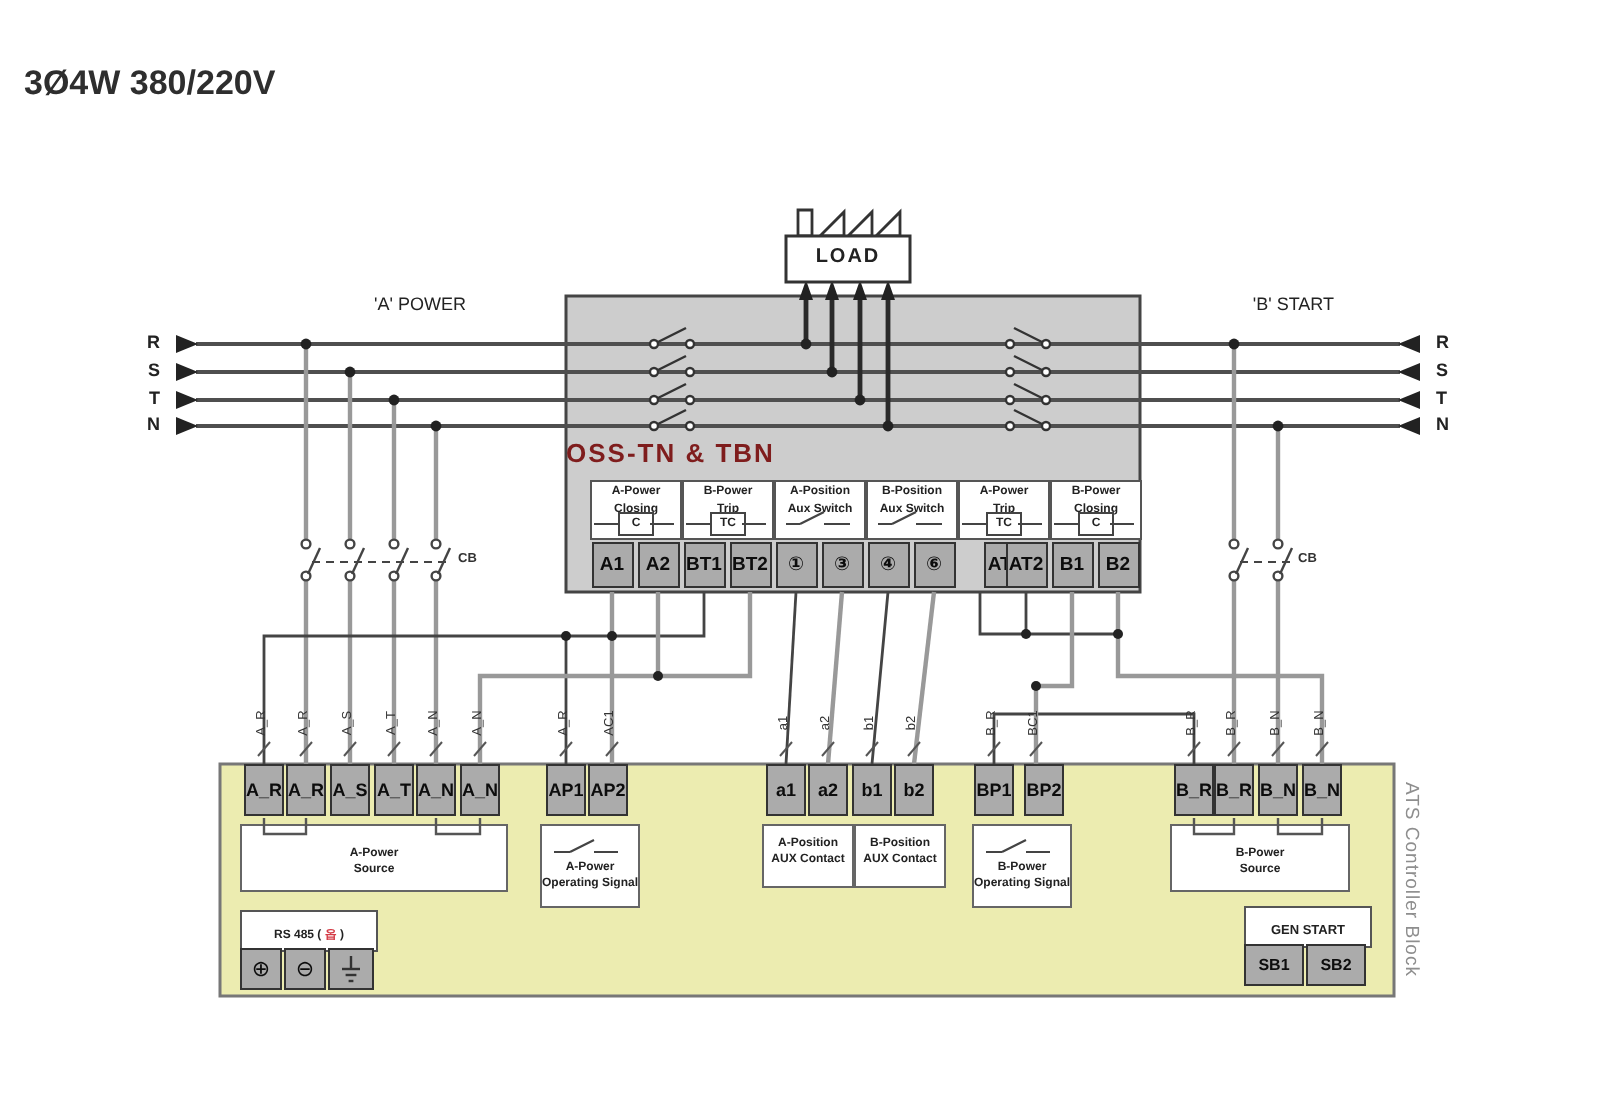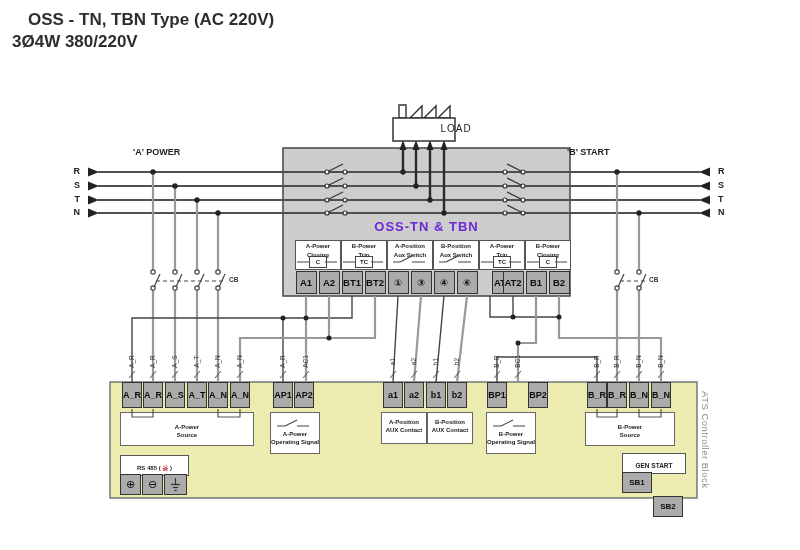--- a/index.html
+++ b/index.html
@@ -5,25 +5,25 @@
   html,body{margin:0;padding:0;background:#fff;}
   #canvas{position:relative;width:800px;height:550px;background:#fff;overflow:hidden;
           font-family:"Liberation Sans",sans-serif;color:#222;}
   .abs{position:absolute;}
   svg.layer{position:absolute;left:0;top:0;pointer-events:none;}
   #wires{z-index:2;}
   #overlay{z-index:4;}
   .z3{z-index:3;}
   .title1{font-size:17px;font-weight:600;color:#2e2e2e;}
   .title2{font-size:17px;font-weight:600;color:#2e2e2e;}
-  .pwr{font-size:9px;font-weight:bold;text-align:left;color:#222;}
+  .pwr{font-size:9px;font-weight:normal;text-align:right;color:#222;}
   .phase{font-size:9px;font-weight:bold;color:#222;}
   .cb{font-size:6.5px;font-weight:bold;color:#333;}
-  .loadlbl{font-size:10px;font-weight:normal;text-align:center;letter-spacing:1px;color:#222;padding-left:32px;}
-  .osstitle{font-size:13px;font-weight:bold;text-align:center;letter-spacing:1px;color:#6d28d9;}
+  .loadlbl{font-size:10px;font-weight:bold;text-align:center;letter-spacing:1px;color:#222;}
+  .osstitle{font-size:13px;font-weight:bold;letter-spacing:1px;color:#7f1d1d;}
   .unitbox{background:#fff;border:1px solid #555;height:28px;width:44px;top:240px;}
   .unitbox .ul{font-size:6px;font-weight:bold;text-align:center;line-height:7px;margin-top:2px;color:#222;}
   .coil{background:#fff;border:1px solid #444;width:16px;height:10px;top:256px;
         font-size:6px;font-weight:bold;text-align:center;line-height:10px;color:#222;}
   .term{background:#ababab;border:1px solid #333;text-align:center;font-weight:bold;color:#0d0d0d;
         box-sizing:border-box;}
   .ossterm{top:271px;width:21px;height:23px;font-size:9.5px;line-height:21px;}
   .circ{font-family:"DejaVu Sans",sans-serif;font-size:9.5px;}
   .acdterm{top:382px;width:20px;height:26px;font-size:9px;line-height:24px;}
   .grpbox{background:#fff;border:1px solid #666;}
@@ -205,21 +205,20 @@
         <path d="M454,378 L460,371"></path>
       <path d="M494,378 L500,371"></path>
         <path d="M515,378 L521,371"></path>
       <path d="M594,378 L600,371"></path>
         <path d="M614,378 L620,371"></path>
       <path d="M636,378 L642,371"></path>
         <path d="M658,378 L664,371"></path>
     </g>
   </svg>
 
-  <div class="abs z3 title1" style="left:28px;top:10px;">OSS - TN, TBN Type (AC 220V)</div>
   <div class="abs z3 title2" style="left:12px;top:32px;">3Ø4W 380/220V</div>
 
   <div class="abs z3 pwr" style="left:133px;top:147px;width:100px;">'A' POWER</div>
   <div class="abs z3 pwr" style="left:567px;top:147px;width:100px;">'B' START</div>
 
   <div class="abs z3 phase" style="left:56px;top:166px;width:24px;text-align:right;">R</div>
   <div class="abs z3 phase" style="left:56px;top:180px;width:24px;text-align:right;">S</div>
   <div class="abs z3 phase" style="left:56px;top:194px;width:24px;text-align:right;">T</div>
   <div class="abs z3 phase" style="left:56px;top:207px;width:24px;text-align:right;">N</div>
 
@@ -306,21 +305,21 @@
 
   <div class="abs z3 term acdterm" style="left:273px;">AP1</div>
   <div class="abs z3 term acdterm" style="left:294px;">AP2</div>
 
   <div class="abs z3 term acdterm" style="left:383px;">a1</div>
   <div class="abs z3 term acdterm" style="left:404px;">a2</div>
   <div class="abs z3 term acdterm" style="left:426px;">b1</div>
   <div class="abs z3 term acdterm" style="left:447px;">b2</div>
 
   <div class="abs z3 term acdterm" style="left:487px;">BP1</div>
-  <div class="abs z3 term acdterm" style="left:528px;">BP2</div>
+  <div class="abs z3 term acdterm" style="left:512px;">BP2</div>
 
   <div class="abs z3 term acdterm" style="left:587px;">B_R</div>
   <div class="abs z3 term acdterm" style="left:607px;">B_R</div>
   <div class="abs z3 term acdterm" style="left:629px;">B_N</div>
   <div class="abs z3 term acdterm" style="left:651px;">B_N</div>
 
   <div class="abs z3 grpbox" style="left:120px;top:412px;width:132px;height:32px;">
     <div class="grplbl" style="margin-top:11px;">A-Power</div>
     <div class="grplbl">Source</div>
     </div>
@@ -348,21 +347,21 @@
 
   <div class="abs z3 smallbox" style="left:120px;top:455px;width:67px;height:19px;">
     <span class="rslbl"><span>RS 485 ( </span><span class="rsred">옵</span><span> )</span></span></div>
   <div class="abs z3 term rsterm" style="left:120px;">⊕</div>
   <div class="abs z3 term rsterm" style="left:142px;">⊖</div>
   <div class="abs z3 term rsterm" style="left:164px;width:23px;"></div>
 
   <div class="abs z3 smallbox" style="left:622px;top:453px;width:62px;height:19px;">
     <span class="genlbl">GEN START</span></div>
   <div class="abs z3 term sbterm" style="left:622px;">SB1</div>
-  <div class="abs z3 term sbterm" style="left:653px;margin-top:24px;">SB2</div>
+  <div class="abs z3 term sbterm" style="left:653px;">SB2</div>
 
   <div class="abs z3 ats" style="left:700px;top:382px;">ATS Controller Block</div>
 
 
   <svg id="overlay" class="layer" width="800" height="550" viewBox="0 0 800 550">
 
     <g stroke="#444" stroke-width="1">
       <path d="M297,262 H309 M325,262 H337"></path>
       <path d="M343,262 H355 M371,262 H383"></path>
       <path d="M481,262 H493 M509,262 H521"></path>

